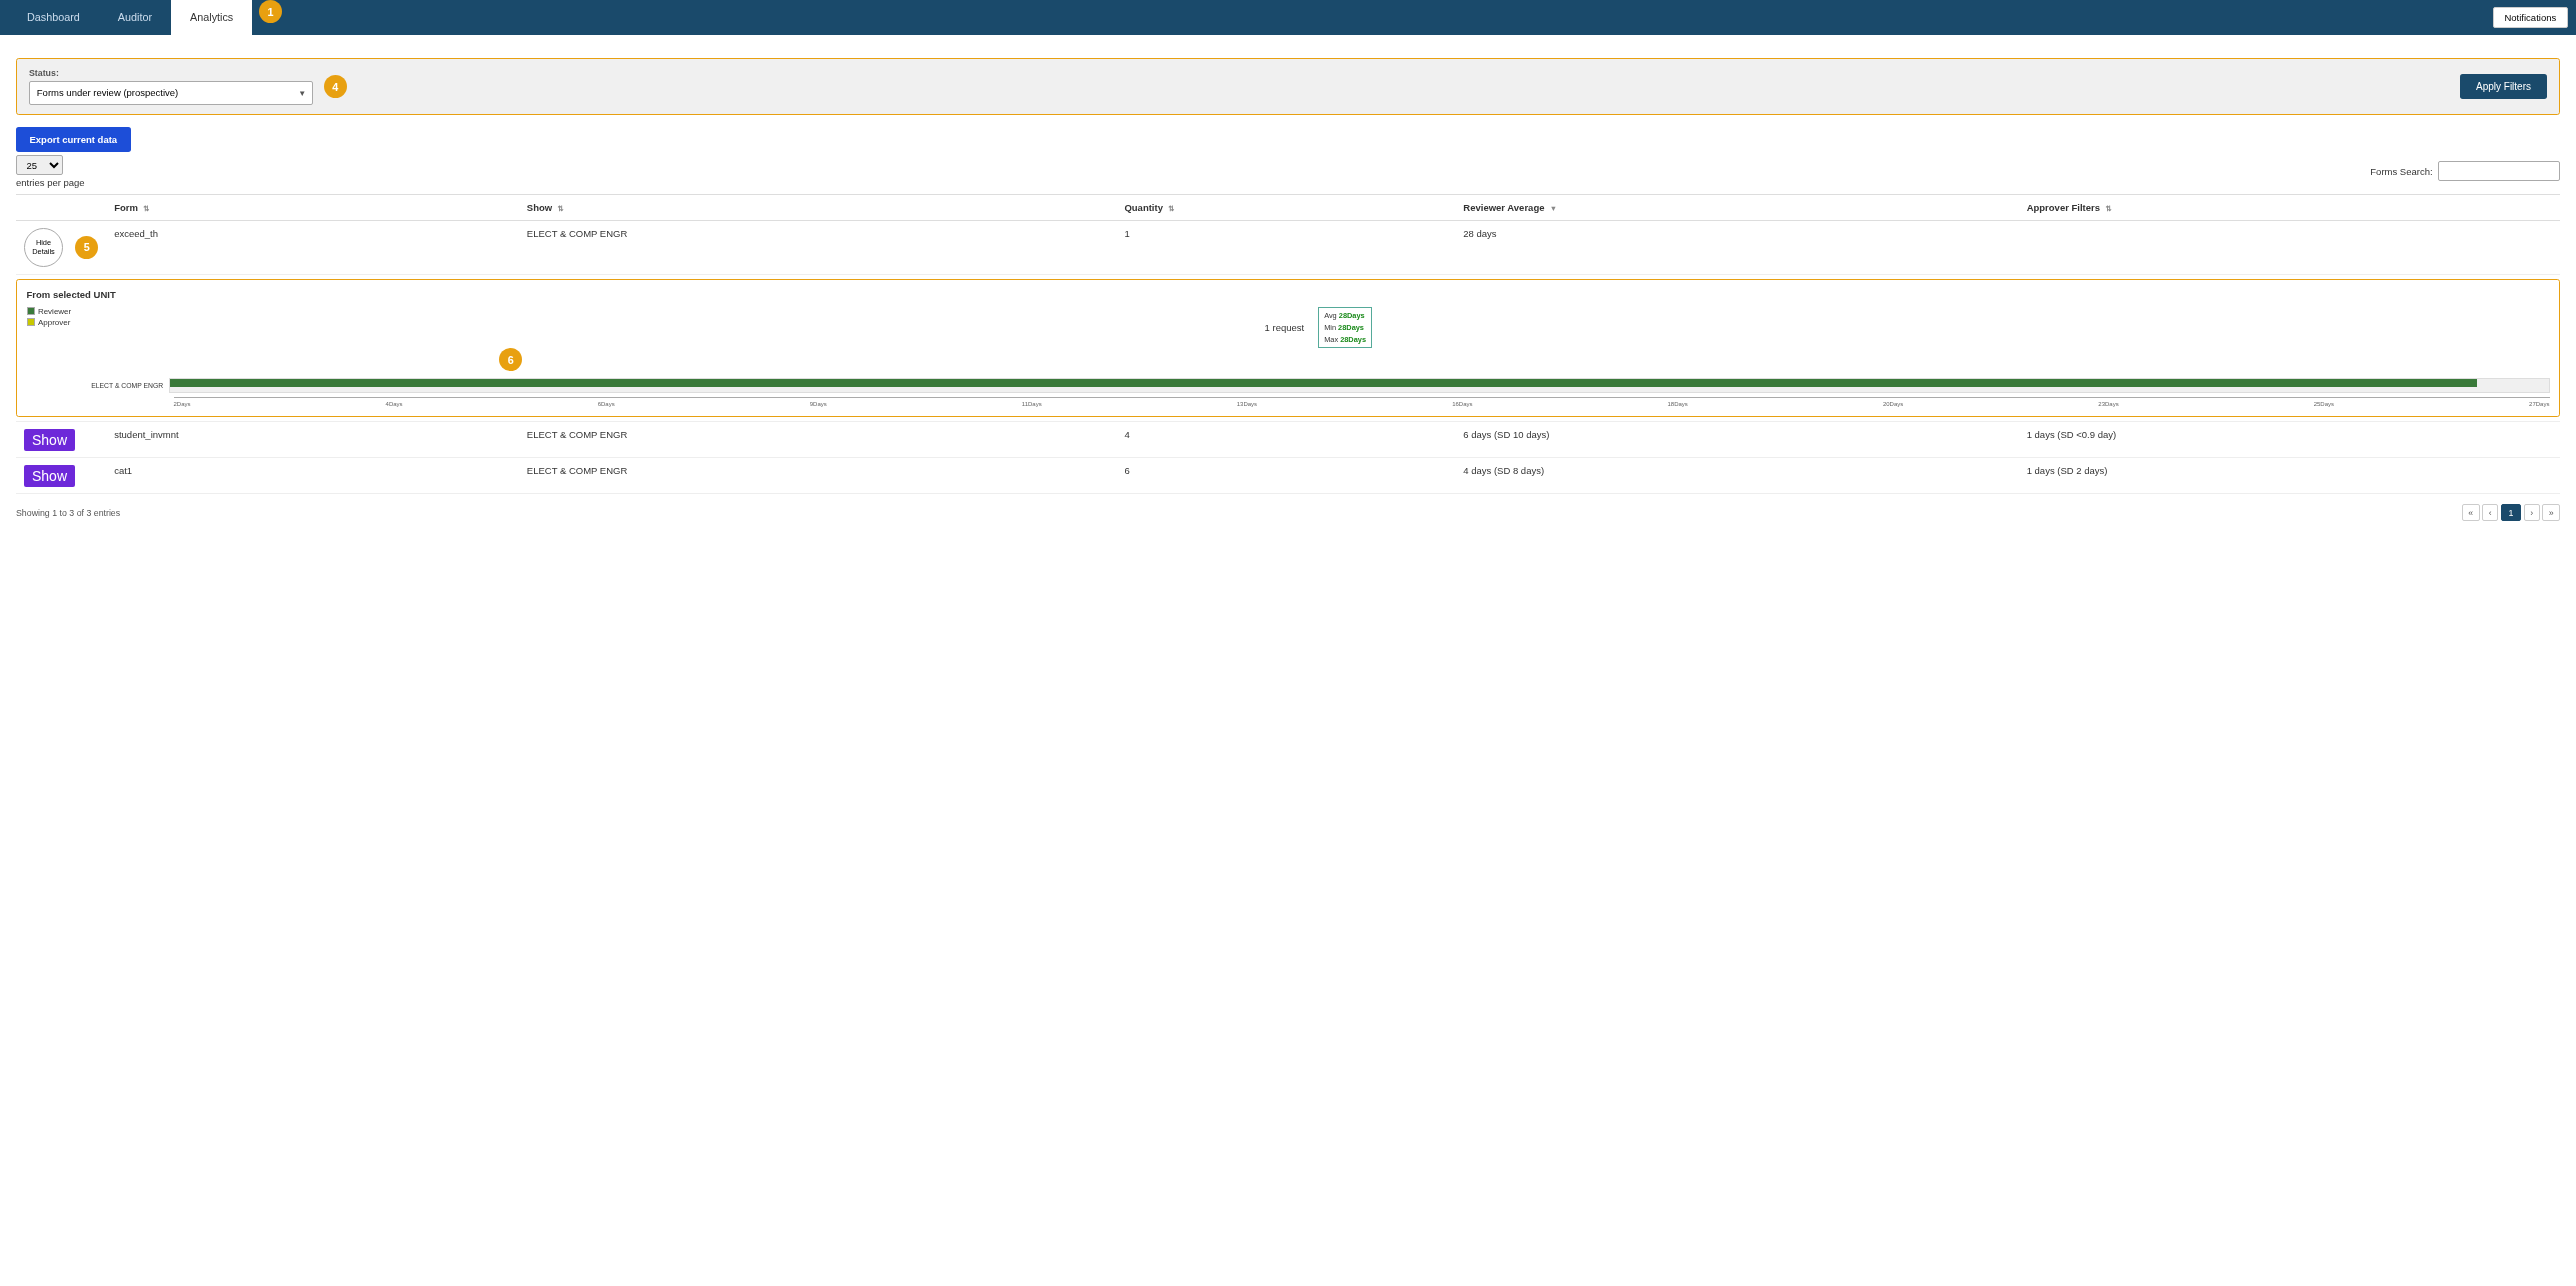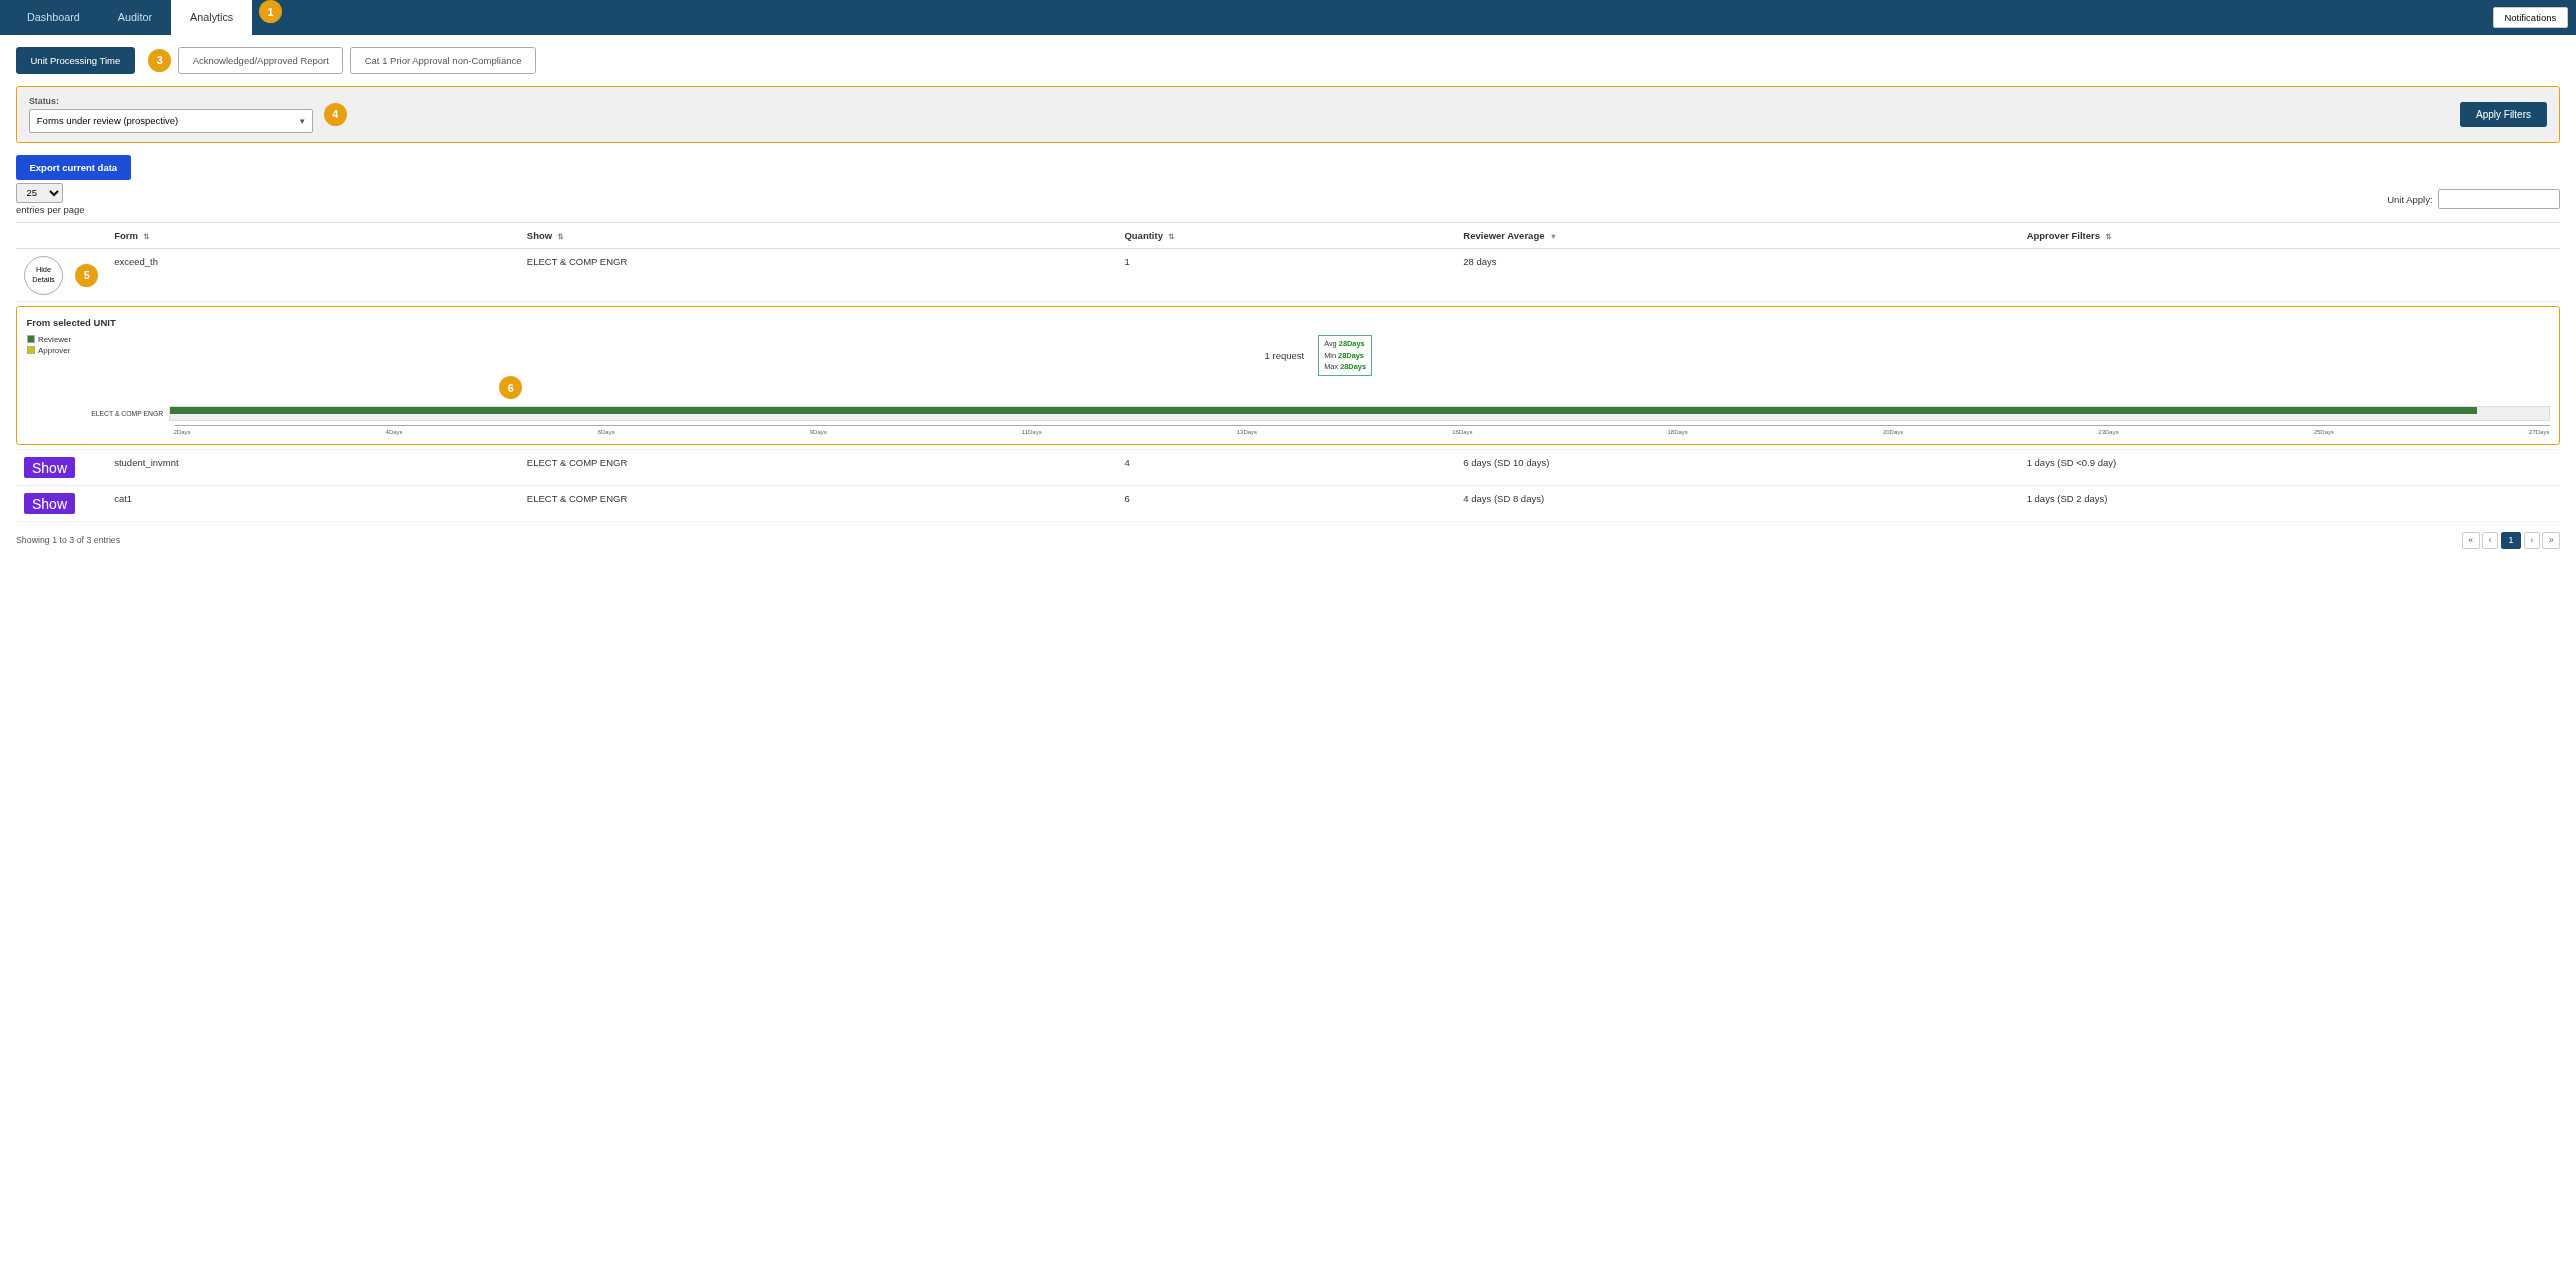--- a/index.html
+++ b/index.html
@@ -424,26 +424,20 @@
   <div class="navbar-notifications">
     <button class="notif-btn">Notifications</button>
   </div>
 </nav>
 
 <div class="main-content">
 
   
 
   
-  <div class="tabs-row">
-    <button class="tab-btn active">Unit Processing Time</button>
-    <span class="step-badge">3</span>
-    <button class="tab-btn-outline">Acknowledged/Approved Report</button>
-    <button class="tab-btn-outline">Cat 1 Prior Approval non-Compliance</button>
-  </div>
 
   
   <div class="description">
   </div>
 
   
   <div class="filter-bar">
     <div class="filter-group">
       <label class="filter-label">Status:</label>
       <div class="filter-select-wrapper">
@@ -468,21 +462,21 @@
     <div class="entries-left">
       <select class="per-page-select">
         <option>25</option>
         <option>10</option>
         <option>50</option>
         <option>100</option>
       </select>
       <span>entries per page</span>
     </div>
     <div class="unit-search-right">
-      <span>Unit Apply:</span>
+      <span>Forms Search:</span>
       <input type="text" class="unit-search-input" style="">
     </div>
   </div>
 
   
   <table class="data-table">
     <thead>
       <tr>
         <th></th>
         <th>

